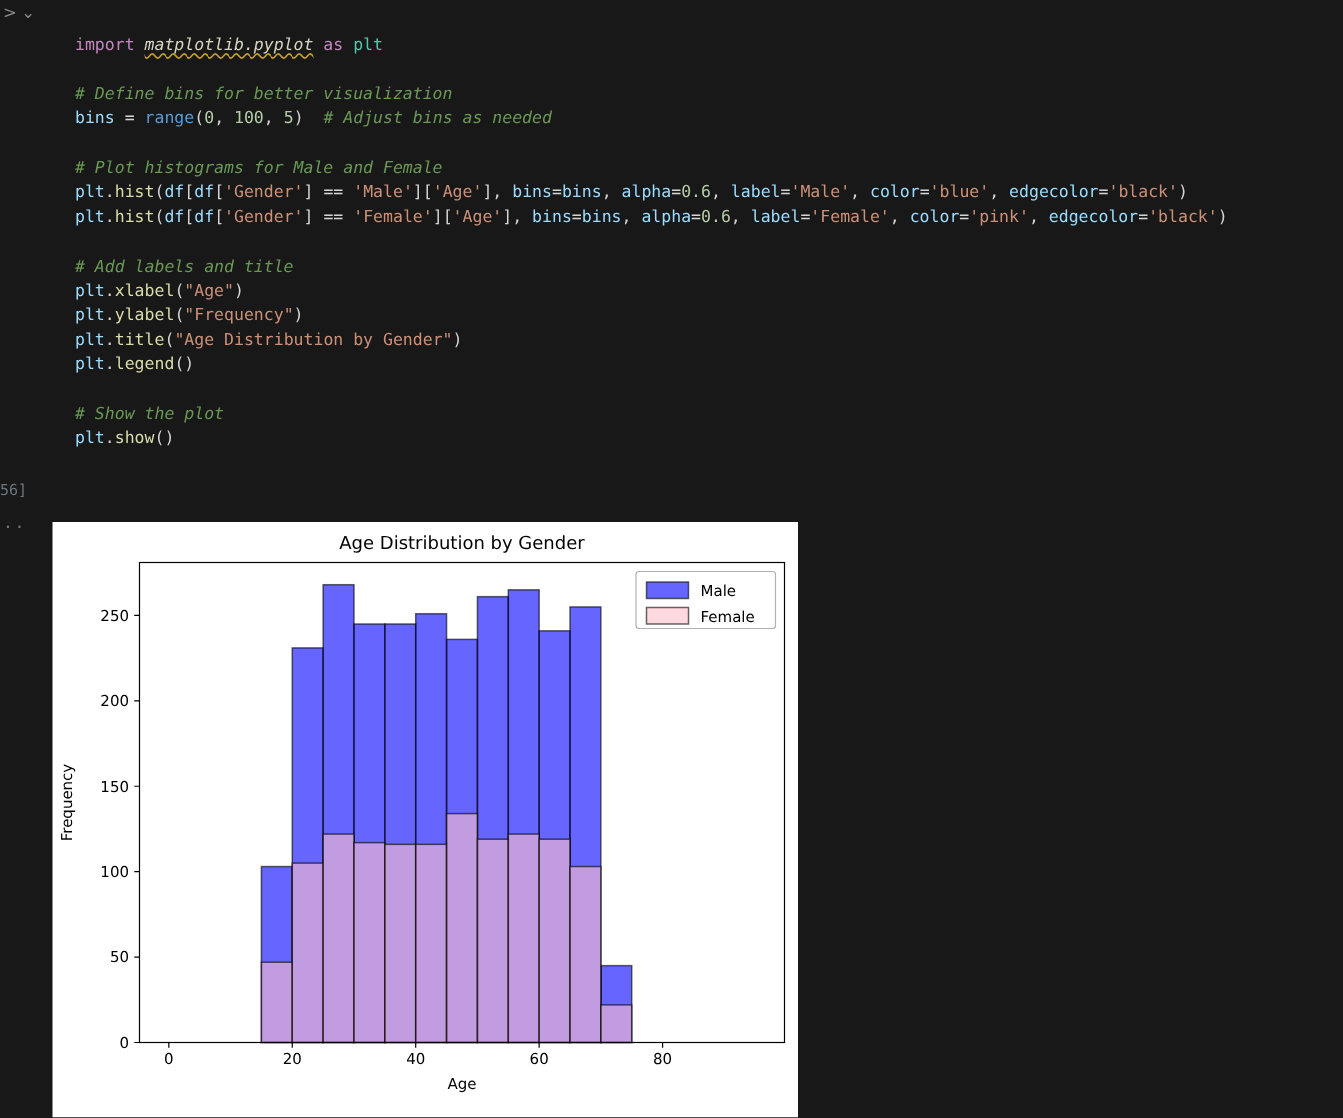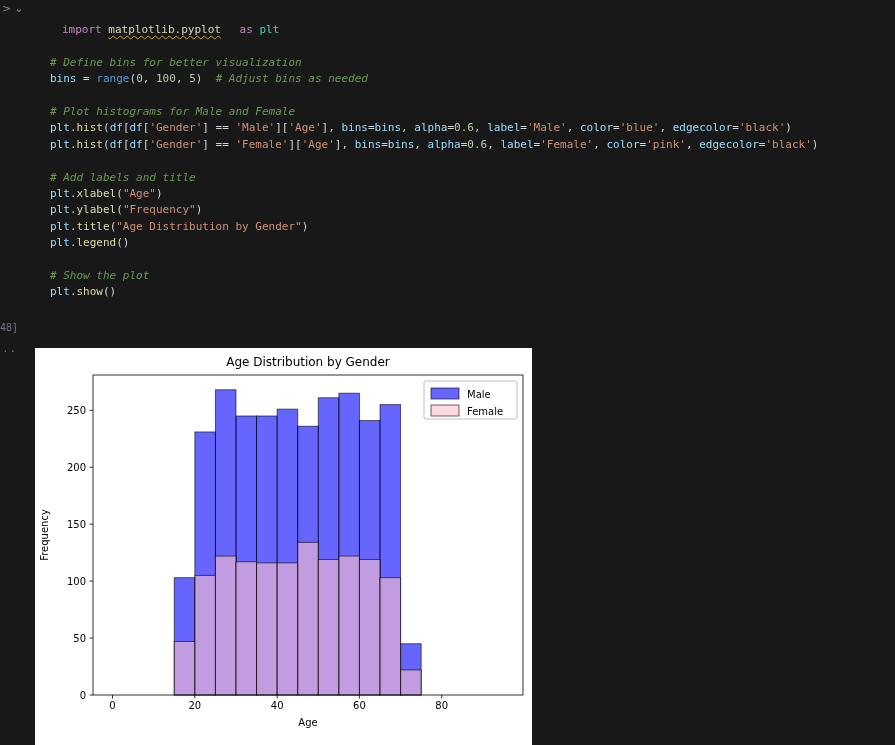--- a/index.html
+++ b/index.html
@@ -16,22 +16,22 @@
     position:absolute;left:0;top:322px;color:#6e7681;font-size:10px;
   }
   .drag-dots{
     position:absolute;left:2px;top:342px;color:#6e7681;font-size:11px;letter-spacing:1px;
   }
   .code-area{
     position:absolute;left:50px;top:22px;font-size:11px;line-height:16.4px;
     white-space:pre;
   }
   .code-line{height:16.4px;}
-  .tok-kw{color:#C586C0;margin-left:12px;}
-  .tok-mod{color:#d6d6c2;text-decoration:underline wavy #c9a227;text-decoration-thickness:1px;text-underline-offset:2px;}
+  .tok-kw{color:#C586C0;}
+  .tok-mod{color:#d6d6c2;text-decoration:underline wavy #c9a227;text-decoration-thickness:1px;text-underline-offset:2px;font-style:italic;}
   .tok-type{color:#4EC9B0;}
   .tok-comment{color:#6A9955;font-style:italic;}
   .tok-var{color:#9CDCFE;}
   .tok-func{color:#DCDCAA;}
   .tok-builtin{color:#569CD6;}
   .tok-num{color:#B5CEA8;}
   .tok-str{color:#CE9178;}
   .tok-punct{color:#D4D4D4;}
   .tok-op{color:#D4D4D4;}
   .tok-param{color:#9CDCFE;}
@@ -50,21 +50,21 @@
 </style>
 </head>
 <body>
 
 <div class="app">
 
   <div class="fold-icons">
     <span>&gt;</span><span>⌄</span>
   </div>
 
-  <div class="exec-count">48]</div>
+  <div class="exec-count">56]</div>
 
   <div class="drag-dots">..</div>
 
   <div class="code-area"><div class="code-line"><span class="tok-kw">import </span><span class="tok-mod">matplotlib.pyplot</span><span class="tok-kw"> as </span><span class="tok-type">plt</span></div><div class="code-line">&nbsp;</div><div class="code-line"><span class="tok-comment"># Define bins for better visualization</span></div><div class="code-line"><span class="tok-var">bins</span><span class="tok-punct"> = </span><span class="tok-builtin">range</span><span class="tok-punct">(</span><span class="tok-num">0</span><span class="tok-punct">, </span><span class="tok-num">100</span><span class="tok-punct">, </span><span class="tok-num">5</span><span class="tok-punct">)  </span><span class="tok-comment"># Adjust bins as needed</span></div><div class="code-line">&nbsp;</div><div class="code-line"><span class="tok-comment"># Plot histograms for Male and Female</span></div><div class="code-line"><span class="tok-var">plt</span><span class="tok-punct">.</span><span class="tok-func">hist</span><span class="tok-punct">(</span><span class="tok-var">df</span><span class="tok-punct">[</span><span class="tok-var">df</span><span class="tok-punct">[</span><span class="tok-str">'Gender'</span><span class="tok-punct">] </span><span class="tok-op">==</span><span class="tok-punct"> </span><span class="tok-str">'Male'</span><span class="tok-punct">][</span><span class="tok-str">'Age'</span><span class="tok-punct">], </span><span class="tok-param">bins</span><span class="tok-op">=</span><span class="tok-var">bins</span><span class="tok-punct">, </span><span class="tok-param">alpha</span><span class="tok-op">=</span><span class="tok-num">0.6</span><span class="tok-punct">, </span><span class="tok-param">label</span><span class="tok-op">=</span><span class="tok-str">'Male'</span><span class="tok-punct">, </span><span class="tok-param">color</span><span class="tok-op">=</span><span class="tok-str">'blue'</span><span class="tok-punct">, </span><span class="tok-param">edgecolor</span><span class="tok-op">=</span><span class="tok-str">'black'</span><span class="tok-punct">)</span></div><div class="code-line"><span class="tok-var">plt</span><span class="tok-punct">.</span><span class="tok-func">hist</span><span class="tok-punct">(</span><span class="tok-var">df</span><span class="tok-punct">[</span><span class="tok-var">df</span><span class="tok-punct">[</span><span class="tok-str">'Gender'</span><span class="tok-punct">] </span><span class="tok-op">==</span><span class="tok-punct"> </span><span class="tok-str">'Female'</span><span class="tok-punct">][</span><span class="tok-str">'Age'</span><span class="tok-punct">], </span><span class="tok-param">bins</span><span class="tok-op">=</span><span class="tok-var">bins</span><span class="tok-punct">, </span><span class="tok-param">alpha</span><span class="tok-op">=</span><span class="tok-num">0.6</span><span class="tok-punct">, </span><span class="tok-param">label</span><span class="tok-op">=</span><span class="tok-str">'Female'</span><span class="tok-punct">, </span><span class="tok-param">color</span><span class="tok-op">=</span><span class="tok-str">'pink'</span><span class="tok-punct">, </span><span class="tok-param">edgecolor</span><span class="tok-op">=</span><span class="tok-str">'black'</span><span class="tok-punct">)</span></div><div class="code-line">&nbsp;</div><div class="code-line"><span class="tok-comment"># Add labels and title</span></div><div class="code-line"><span class="tok-var">plt</span><span class="tok-punct">.</span><span class="tok-func">xlabel</span><span class="tok-punct">(</span><span class="tok-str">"Age"</span><span class="tok-punct">)</span></div><div class="code-line"><span class="tok-var">plt</span><span class="tok-punct">.</span><span class="tok-func">ylabel</span><span class="tok-punct">(</span><span class="tok-str">"Frequency"</span><span class="tok-punct">)</span></div><div class="code-line"><span class="tok-var">plt</span><span class="tok-punct">.</span><span class="tok-func">title</span><span class="tok-punct">(</span><span class="tok-str">"Age Distribution by Gender"</span><span class="tok-punct">)</span></div><div class="code-line"><span class="tok-var">plt</span><span class="tok-punct">.</span><span class="tok-func">legend</span><span class="tok-punct">()</span></div><div class="code-line">&nbsp;</div><div class="code-line"><span class="tok-comment"># Show the plot</span></div><div class="code-line"><span class="tok-var">plt</span><span class="tok-punct">.</span><span class="tok-func">show</span><span class="tok-punct">()</span></div></div>
 
   <div class="figure">
     <svg width="497" height="397" viewBox="0 0 497 397">
         <rect x="139.26794258373207" y="229.70462633451956" width="20.574162679425825" height="117.29537366548044" fill="#0000ff" fill-opacity="0.6" stroke="#000000" stroke-opacity="0.6" stroke-width="1"></rect>
         <rect x="159.8421052631579" y="83.93950177935943" width="20.574162679425825" height="263.06049822064057" fill="#0000ff" fill-opacity="0.6" stroke="#000000" stroke-opacity="0.6" stroke-width="1"></rect>
         <rect x="180.41626794258372" y="41.80427046263344" width="20.574162679425854" height="305.19572953736656" fill="#0000ff" fill-opacity="0.6" stroke="#000000" stroke-opacity="0.6" stroke-width="1"></rect>

